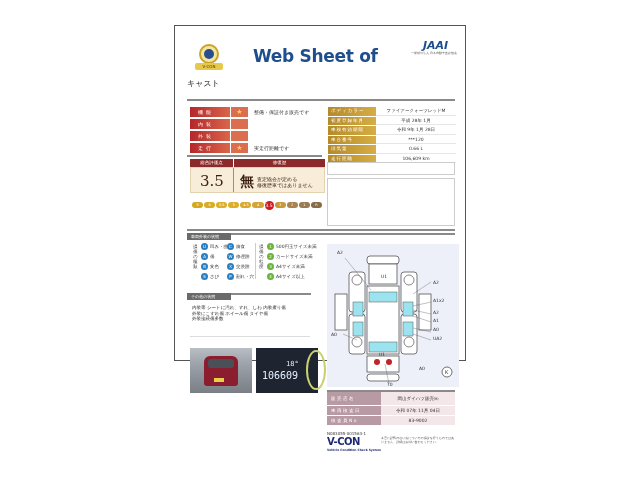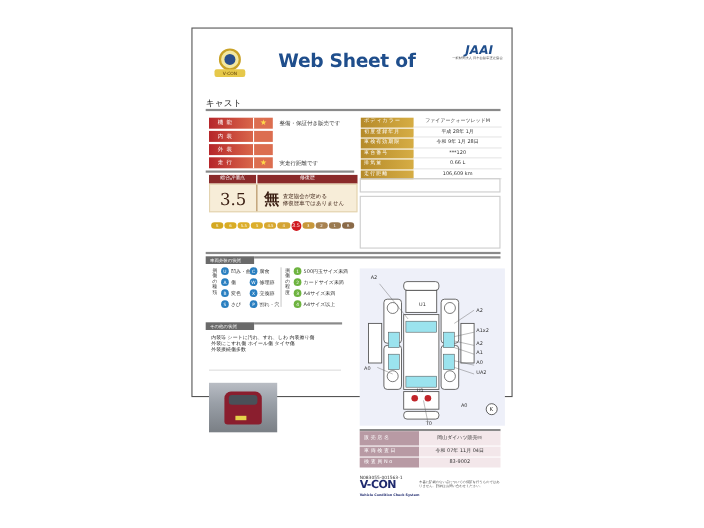--- a/index.html
+++ b/index.html
@@ -7,21 +7,21 @@
   .sheet { position: absolute; left: 174px; top: 25px; width: 292px; height: 336px; border: 1px solid #555; background: #fff; }
   .logo-area { position: absolute; left: 0; top: 0; width: 290px; height: 60px; }
   .emblem { position: absolute; left: 20px; top: 18px; width: 28px; height: 32px; }
   .emblem .ring { position: absolute; left: 4px; top: 0; width: 20px; height: 20px; border-radius: 50%; border: 2px solid #c9a227; background: #f3e7a0; }
   .emblem .ring::after { content: ""; position: absolute; left: 3px; top: 3px; width: 10px; height: 10px; border-radius: 50%; background: #2a4e8c; }
   .emblem .ribbon { position: absolute; left: 0; top: 19px; width: 28px; height: 7px; background: #e6c84a; border-radius: 2px; font-size: 4px; color: #5a3a00; text-align: center; line-height: 7px; }
   .title1 { position: absolute; left: 78px; top: 20px; font-family: "DejaVu Sans", sans-serif; font-weight: bold; color: #1f4e8c; font-size: 17px; letter-spacing: -0.3px; }
   .title2 { position: absolute; left: 106px; top: 36px; font-family: "DejaVu Sans", sans-serif; font-weight: bold; color: #1f4e8c; font-size: 17px; letter-spacing: -0.3px; }
   .jaai { position: absolute; left: 248px; top: 13px; font-weight: bold; font-style: italic; color: #1f4e8c; font-size: 11px; }
   .jaai-sub { position: absolute; left: 226px; top: 25px; font-size: 3px; color: #555; width: 56px; text-align: right; }
-  .car-name { position: absolute; left: 12px; top: 62px; font-size: 8px; color: #222; text-align: center; }
+  .car-name { position: absolute; left: 12px; top: 52px; font-size: 8px; color: #222; text-align: center; }
   .rule-top { position: absolute; left: 12px; top: 73px; width: 268px; height: 2px; background: #8a8a8a; }
 
   .cond-table { position: absolute; left: 15px; top: 81px; width: 135px; }
   .cond-row { height: 10px; margin-bottom: 2px; display: flex; align-items: center; }
   .cond-label { width: 40px; height: 10px; background: linear-gradient(90deg,#b6262a,#d9664a); color: #fff; font-size: 5px; line-height: 10px; padding-left: 8px; letter-spacing: 3px; }
   .cond-star { width: 18px; height: 10px; background: #dc6e50; color: #ffd84a; font-size: 7px; line-height: 10px; text-align: center; border-left: 1px solid #fff; }
   .cond-text { font-size: 5px; color: #333; padding-left: 6px; }
   .rule-cond { position: absolute; left: 12px; top: 129px; width: 135px; height: 2px; background: #8a8a8a; }
 
   .info-table { position: absolute; left: 153px; top: 81px; width: 128px; }
@@ -231,20 +231,25 @@
     <div>内装等 シートに汚れ、すれ、しわ 内装擦り傷</div>
     <div>外装にこすれ傷 ホイール傷 タイヤ傷</div>
     <div>外装接続傷多数</div>
   </div>
   <div class="other-rule"></div>
 
   <div class="photo1">
     <div class="car"></div>
       <div class="plate"></div>
   </div>
+  <div class="photo2">
+    <div class="temp">18°</div>
+    <div class="odo">106609</div>
+    <div class="ring"></div>
+  </div>
 
   <div class="diagram">
     <svg width="132" height="143" viewBox="0 0 132 143">
       <g stroke="#555" stroke-width="0.8" fill="#fff">
         <rect x="40" y="12" width="32" height="8" rx="3"></rect>
         <rect x="42" y="20" width="28" height="20"></rect>
         <rect x="22" y="28" width="16" height="40" rx="3"></rect>
         <rect x="74" y="28" width="16" height="40" rx="3"></rect>
         <rect x="8" y="50" width="12" height="36"></rect>
         <rect x="92" y="50" width="12" height="36"></rect>

